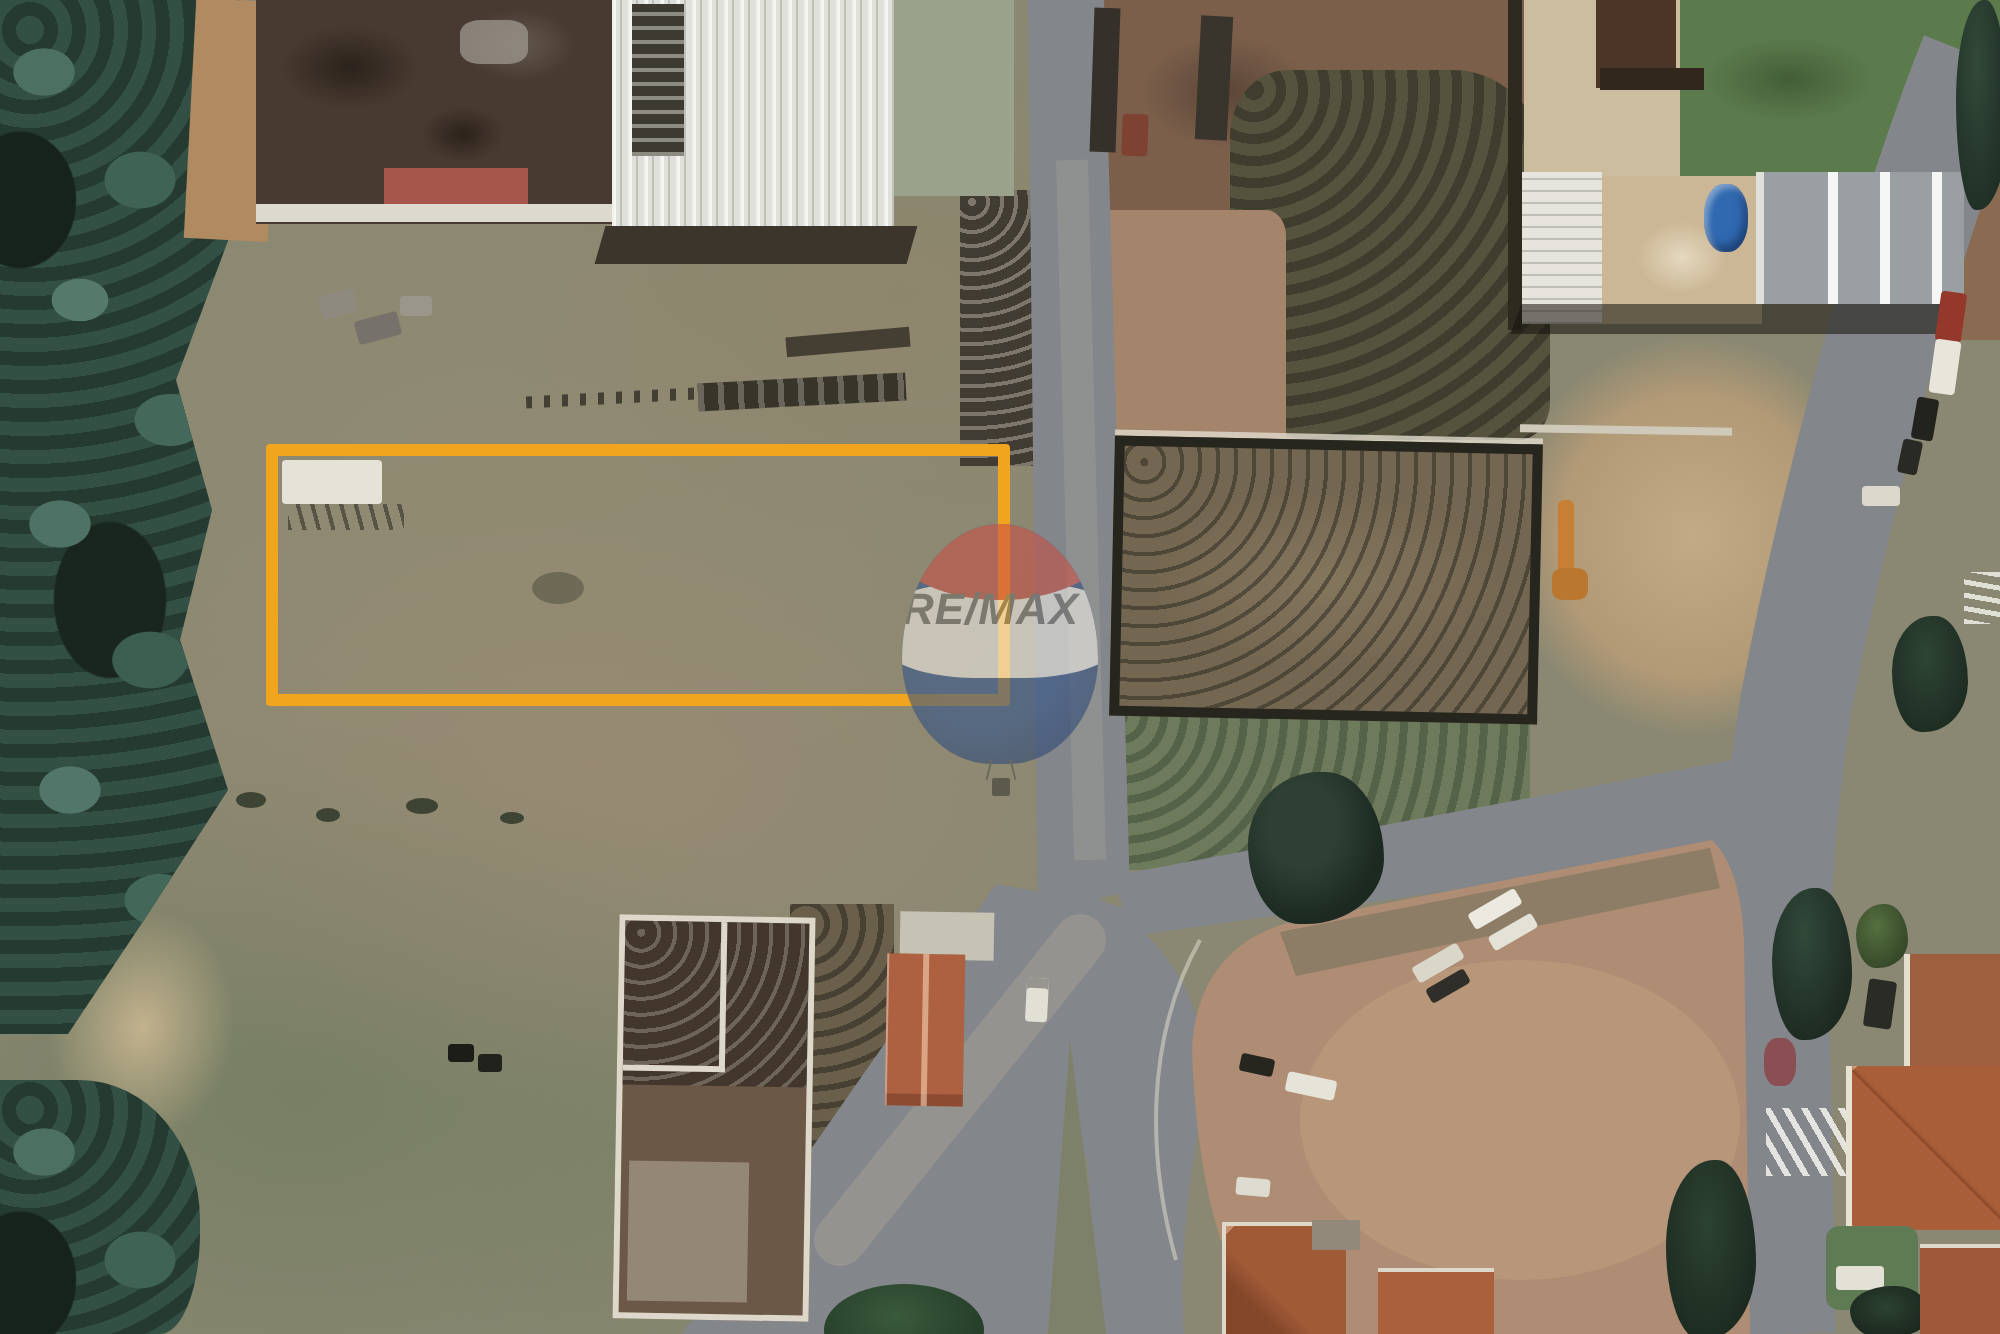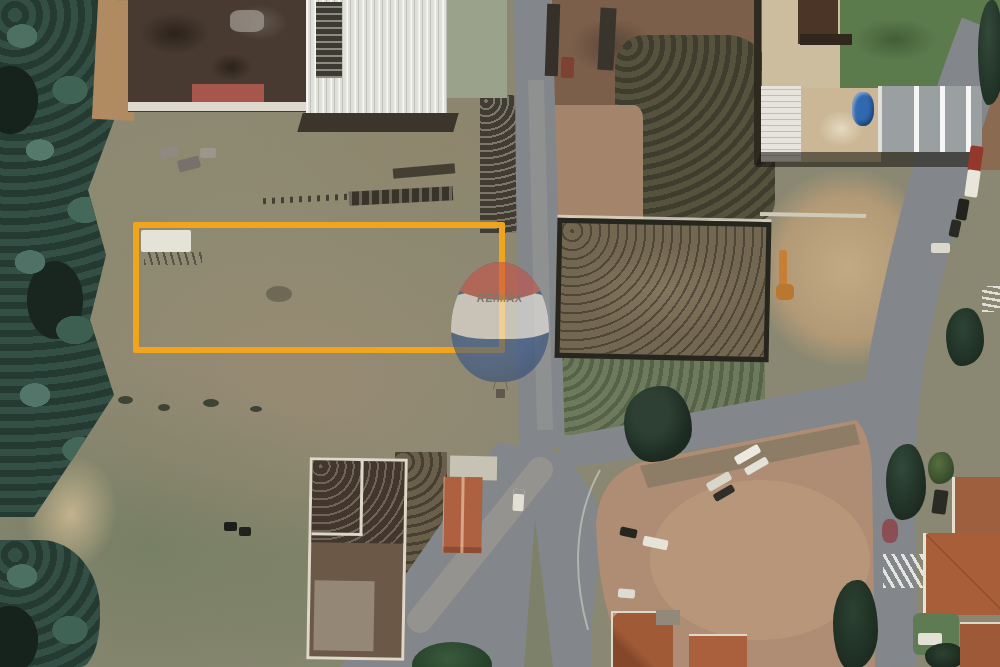--- a/index.html
+++ b/index.html
@@ -50,22 +50,22 @@
   }
   #balloon .band{
     position:absolute;left:-16%;top:24%;width:132%;height:40%;
     background:#f2efe9;border-radius:50%/62%;
   }
   #balloon .top{
     position:absolute;left:-10%;top:-8%;width:120%;height:40%;
     background:#c94f44;border-radius:0 0 50% 50%/0 0 72% 72%;
   }
   #balloon .brand{
-    position:absolute;left:0;top:30px;width:100%;text-align:center;
-    font-weight:bold;font-style:italic;font-size:11px;letter-spacing:.5px;color:#6f6e6a;
+    position:absolute;left:0;top:30px;width:100%;text-align:left;
+    font-weight:bold;font-style:italic;font-size:22px;letter-spacing:.5px;color:#6f6e6a;
   }
   #watermark .cable{position:absolute;top:118px;width:1px;height:10px;background:#55544c;}
   #watermark .basket{position:absolute;left:45px;top:127px;width:9px;height:9px;background:#3a3a33;border-radius:1px;}
   .crosswalk{position:absolute;z-index:3;opacity:.9;}
 </style>
 </head>
 <body>
 
 <div id="canvas">
 

